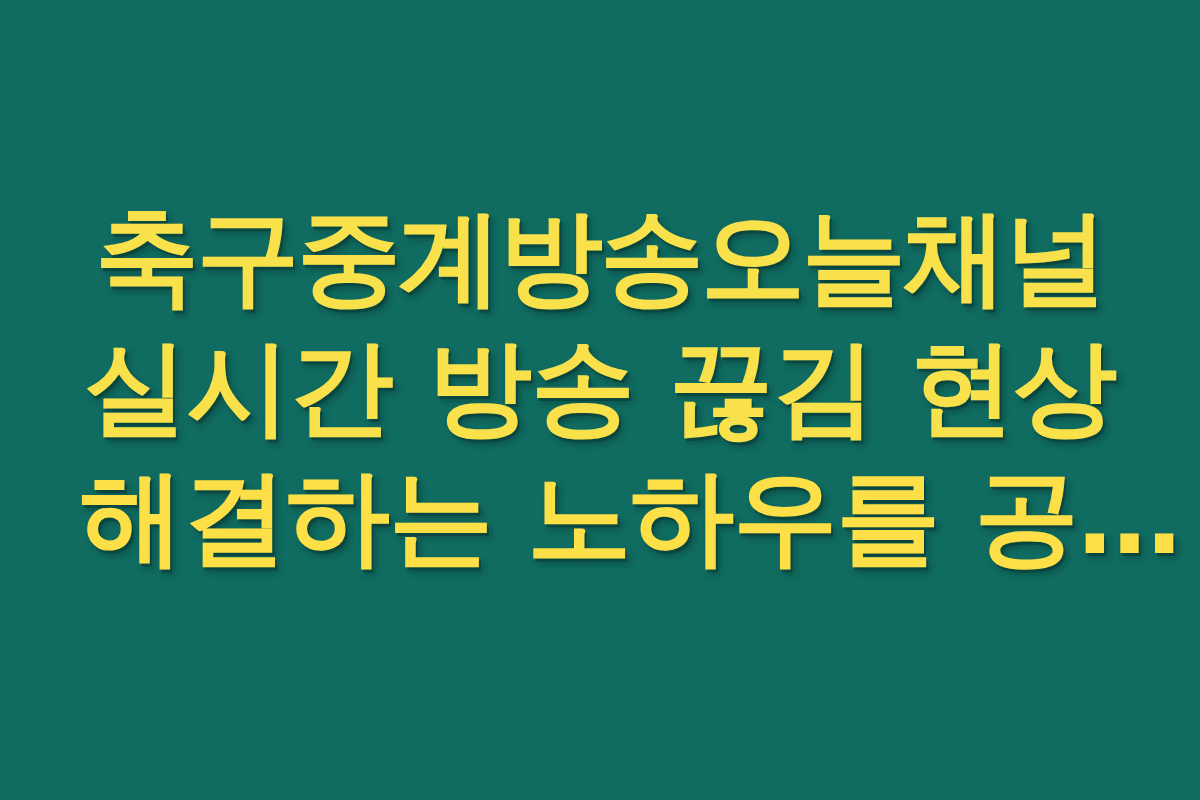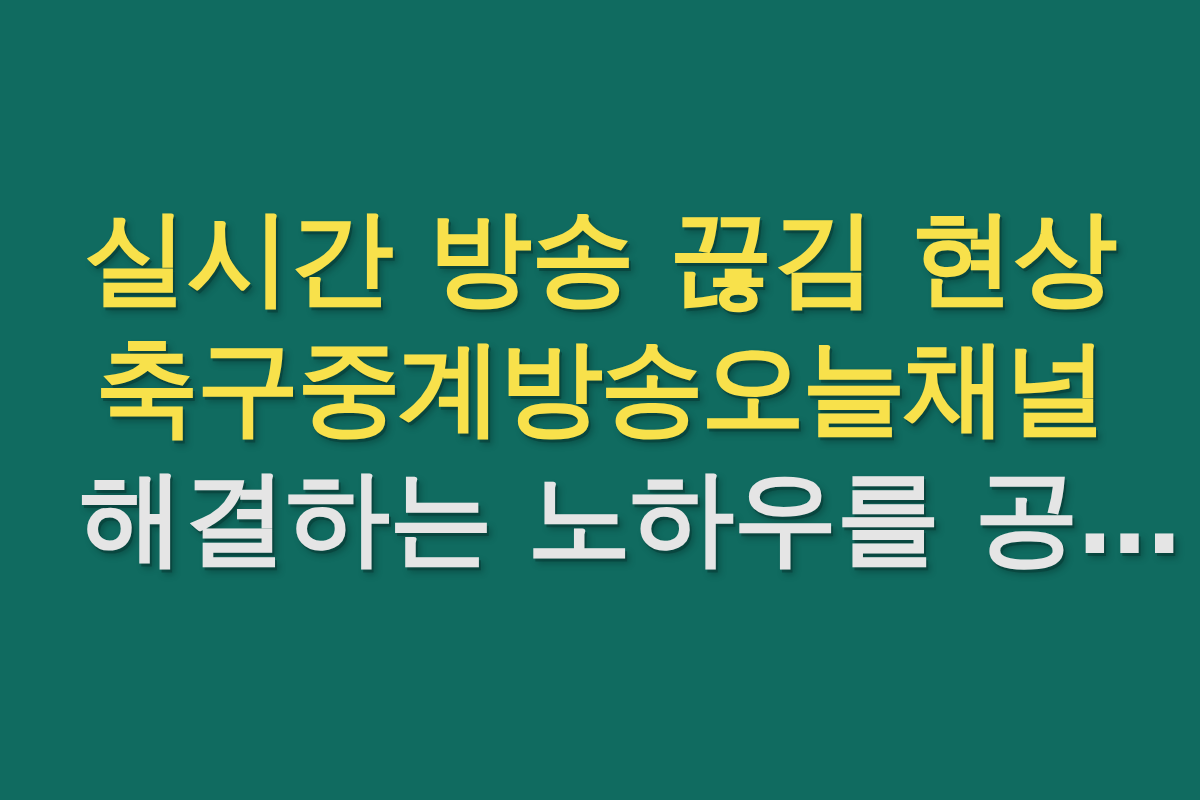--- a/index.html
+++ b/index.html
@@ -60,20 +60,20 @@
     letter-spacing: -1px;
   }
 </style>
 </head>
 <body>
 
 <div id="thumbnail-card" style="background: rgb(16, 107, 96);">
 
   <div id="title-block">
 
+    <span class="title-line" id="title-line-1" style="color: rgb(248, 225, 75);">축구중계방송오늘채널</span>
+
     <span class="title-line" id="title-line-2" style="color: rgb(248, 225, 75);">실시간 방송 끊김 현상</span>
 
-    <span class="title-line" id="title-line-1" style="color: rgb(248, 225, 75);">축구중계방송오늘채널</span>
-
-    <span class="title-line" id="title-line-3" style="color: #e5e5e5;">해결하는 노하우를 공…</span>
+    <span class="title-line" id="title-line-3" style="color: #fde047;">해결하는 노하우를 공…</span>
 
   </div>
 </div>
 
 </body></html>

